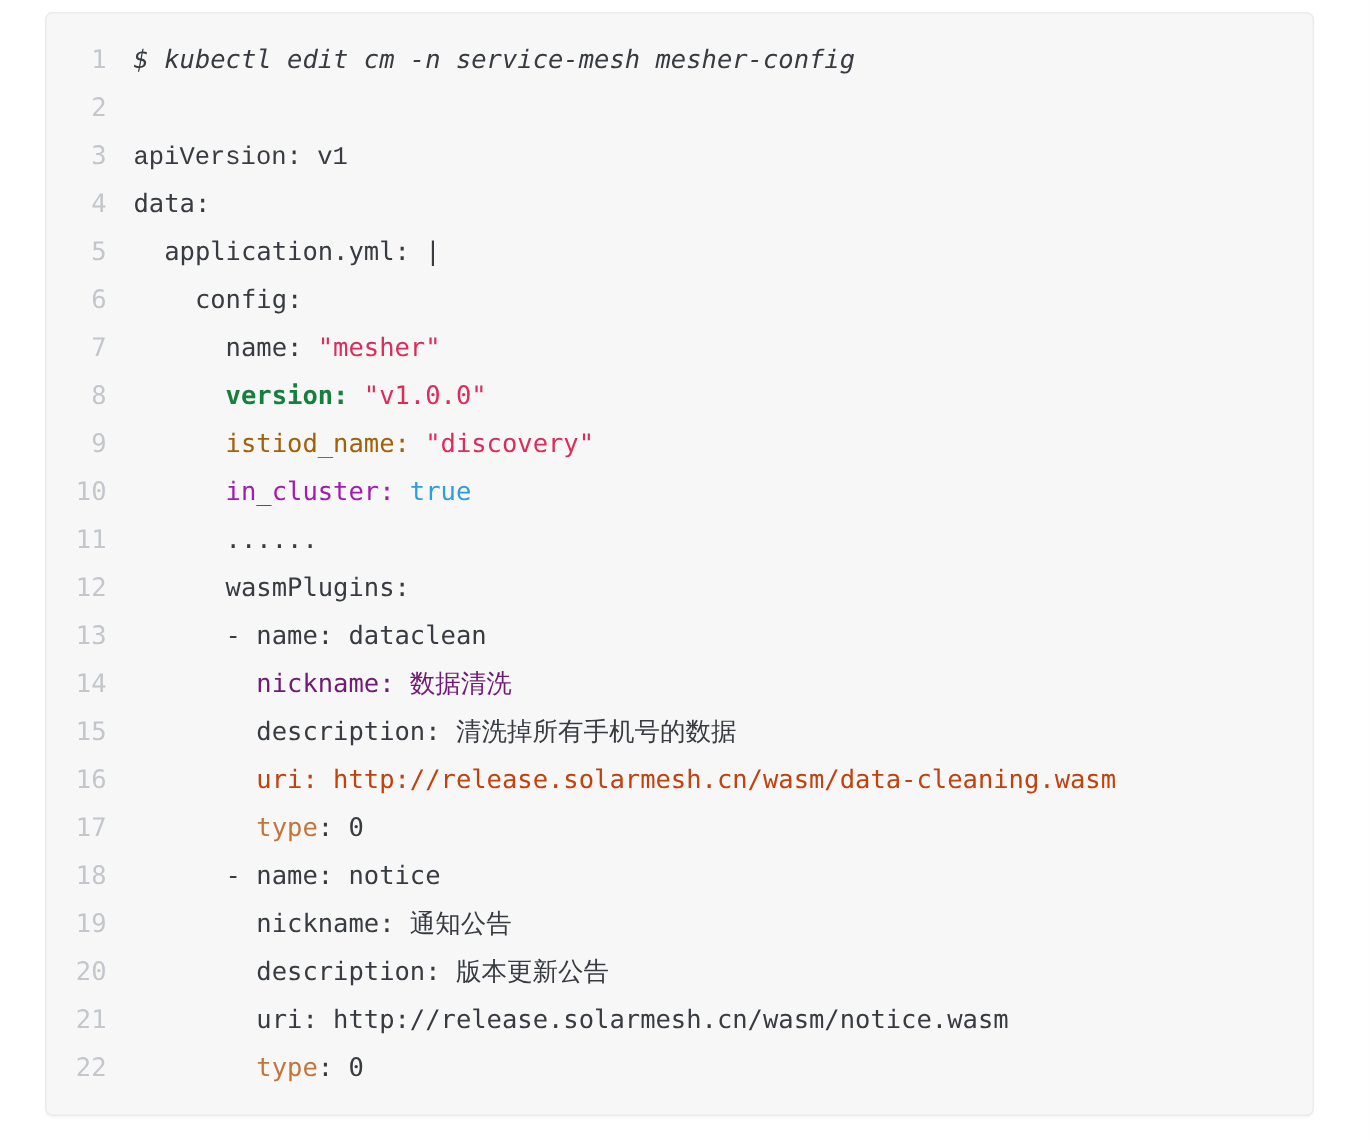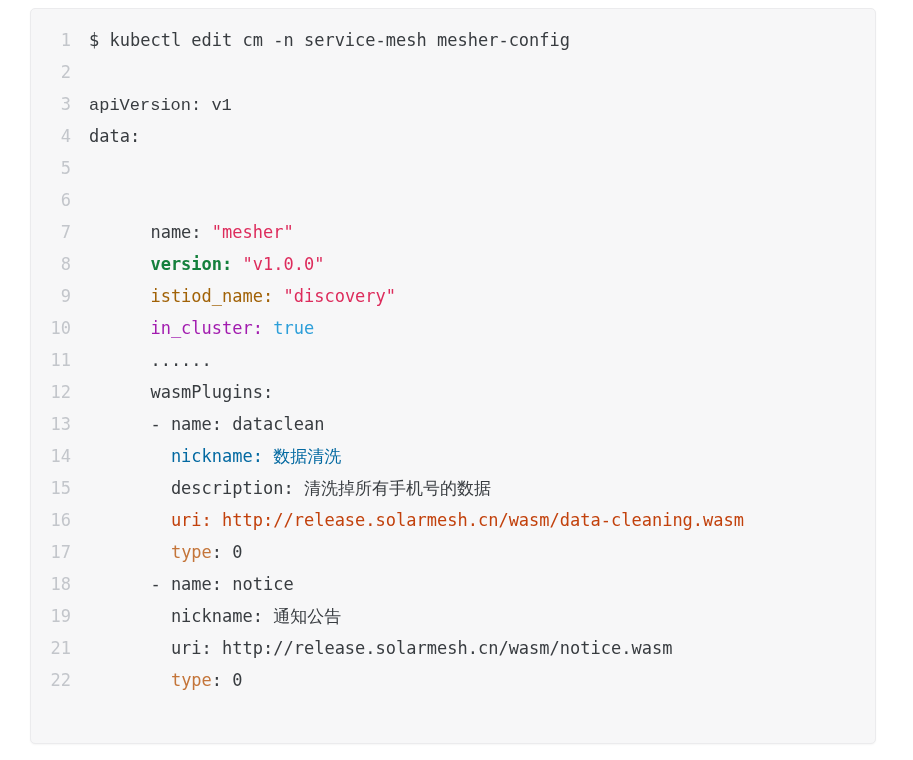--- a/index.html
+++ b/index.html
@@ -49,36 +49,37 @@
     margin-left: 18px;
     color: var(--code-text, #383c40);
   }
 </style>
 </head>
 <body>
 
 <div class="page" style="background: rgb(255, 255, 255);">
   <div class="code-block">
     <div id="lines">
-        <div class="line"><span class="gutter">1</span><span class="code"><span style="color: rgb(56, 60, 64);">$ kubectl edit cm -n service-mesh mesher-config</span></span></div>
+        <div class="line"><span class="gutter">1</span><span class="code"><span style="color: rgb(56, 60, 64); font-style: italic;">$ kubectl edit cm -n service-mesh mesher-config</span></span></div>
         <div class="line"><span class="gutter">2</span><span class="code"></span></div>
         <div class="line"><span class="gutter">3</span><span class="code"><span style="color: rgb(56, 60, 64); font-family: Liberation Mono, monospace;">apiVersion: v1</span></span></div>
         <div class="line"><span class="gutter">4</span><span class="code"><span style="color: rgb(56, 60, 64);">data:</span></span></div>
-        <div class="line"><span class="gutter">5</span></div>
-        <div class="line"><span class="gutter">6</span></div>
+        <div class="line"><span class="gutter">5</span><span class="code"><span style="color: rgb(56, 60, 64);">  application.yml: |</span></span></div>
+        <div class="line"><span class="gutter">6</span><span class="code"><span style="color: rgb(56, 60, 64);">    config:</span></span></div>
         <div class="line"><span class="gutter">7</span><span class="code"><span style="color: rgb(56, 60, 64);">      name: </span><span style="color: rgb(221, 44, 92);">"mesher"</span></span></div>
         <div class="line"><span class="gutter">8</span><span class="code"><span style="color: #15803d; font-weight: bold;">      version: </span><span style="color: rgb(221, 44, 92);">"v1.0.0"</span></span></div>
         <div class="line"><span class="gutter">9</span><span class="code"><span style="color: #a16207;">      istiod_name: </span><span style="color: rgb(221, 44, 92);">"discovery"</span></span></div>
         <div class="line"><span class="gutter">10</span><span class="code"><span style="color: #a21caf;">      in_cluster: </span><span style="color: rgb(45, 159, 217); margin-top: 12px;">true</span></span></div>
         <div class="line"><span class="gutter">11</span><span class="code"><span style="color: rgb(56, 60, 64);">      ......</span></span></div>
         <div class="line"><span class="gutter">12</span><span class="code"><span style="color: rgb(56, 60, 64);">      wasmPlugins:</span></span></div>
         <div class="line"><span class="gutter">13</span><span class="code"><span style="color: rgb(56, 60, 64);">      - name: dataclean</span></span></div>
-        <div class="line"><span class="gutter">14</span><span class="code"><span style="color: #0369a1; text-align: center;">        nickname: 数据清洗</span></span></div>
+        <div class="line"><span class="gutter">14</span><span class="code"><span style="color: #701a75; text-align: center;">        nickname: 数据清洗</span></span></div>
         <div class="line"><span class="gutter">15</span><span class="code"><span style="color: rgb(56, 60, 64);">        description: 清洗掉所有手机号的数据</span></span></div>
         <div class="line"><span class="gutter">16</span><span class="code"><span style="color: #c2410c;">        uri: http://release.solarmesh.cn/wasm/data-cleaning.wasm</span></span></div>
         <div class="line"><span class="gutter">17</span><span class="code"><span style="color: rgb(56, 60, 64);">        </span><span style="color: rgb(196, 117, 58);">type</span><span style="color: rgb(56, 60, 64);">: 0</span></span></div>
         <div class="line"><span class="gutter">18</span><span class="code"><span style="color: rgb(56, 60, 64);">      - name: notice</span></span></div>
         <div class="line"><span class="gutter">19</span><span class="code"><span style="color: rgb(56, 60, 64);">        nickname: 通知公告</span></span></div>
+        <div class="line"><span class="gutter">20</span><span class="code"><span style="color: rgb(56, 60, 64);">        description: 版本更新公告</span></span></div>
         <div class="line"><span class="gutter">21</span><span class="code"><span style="color: rgb(56, 60, 64);">        uri: http://release.solarmesh.cn/wasm/notice.wasm</span></span></div>
         <div class="line"><span class="gutter">22</span><span class="code"><span style="color: rgb(56, 60, 64);">        </span><span style="color: rgb(196, 117, 58);">type</span><span style="color: rgb(56, 60, 64);">: 0</span></span></div>
       </div>
   </div>
 </div>
 
 </body></html>

